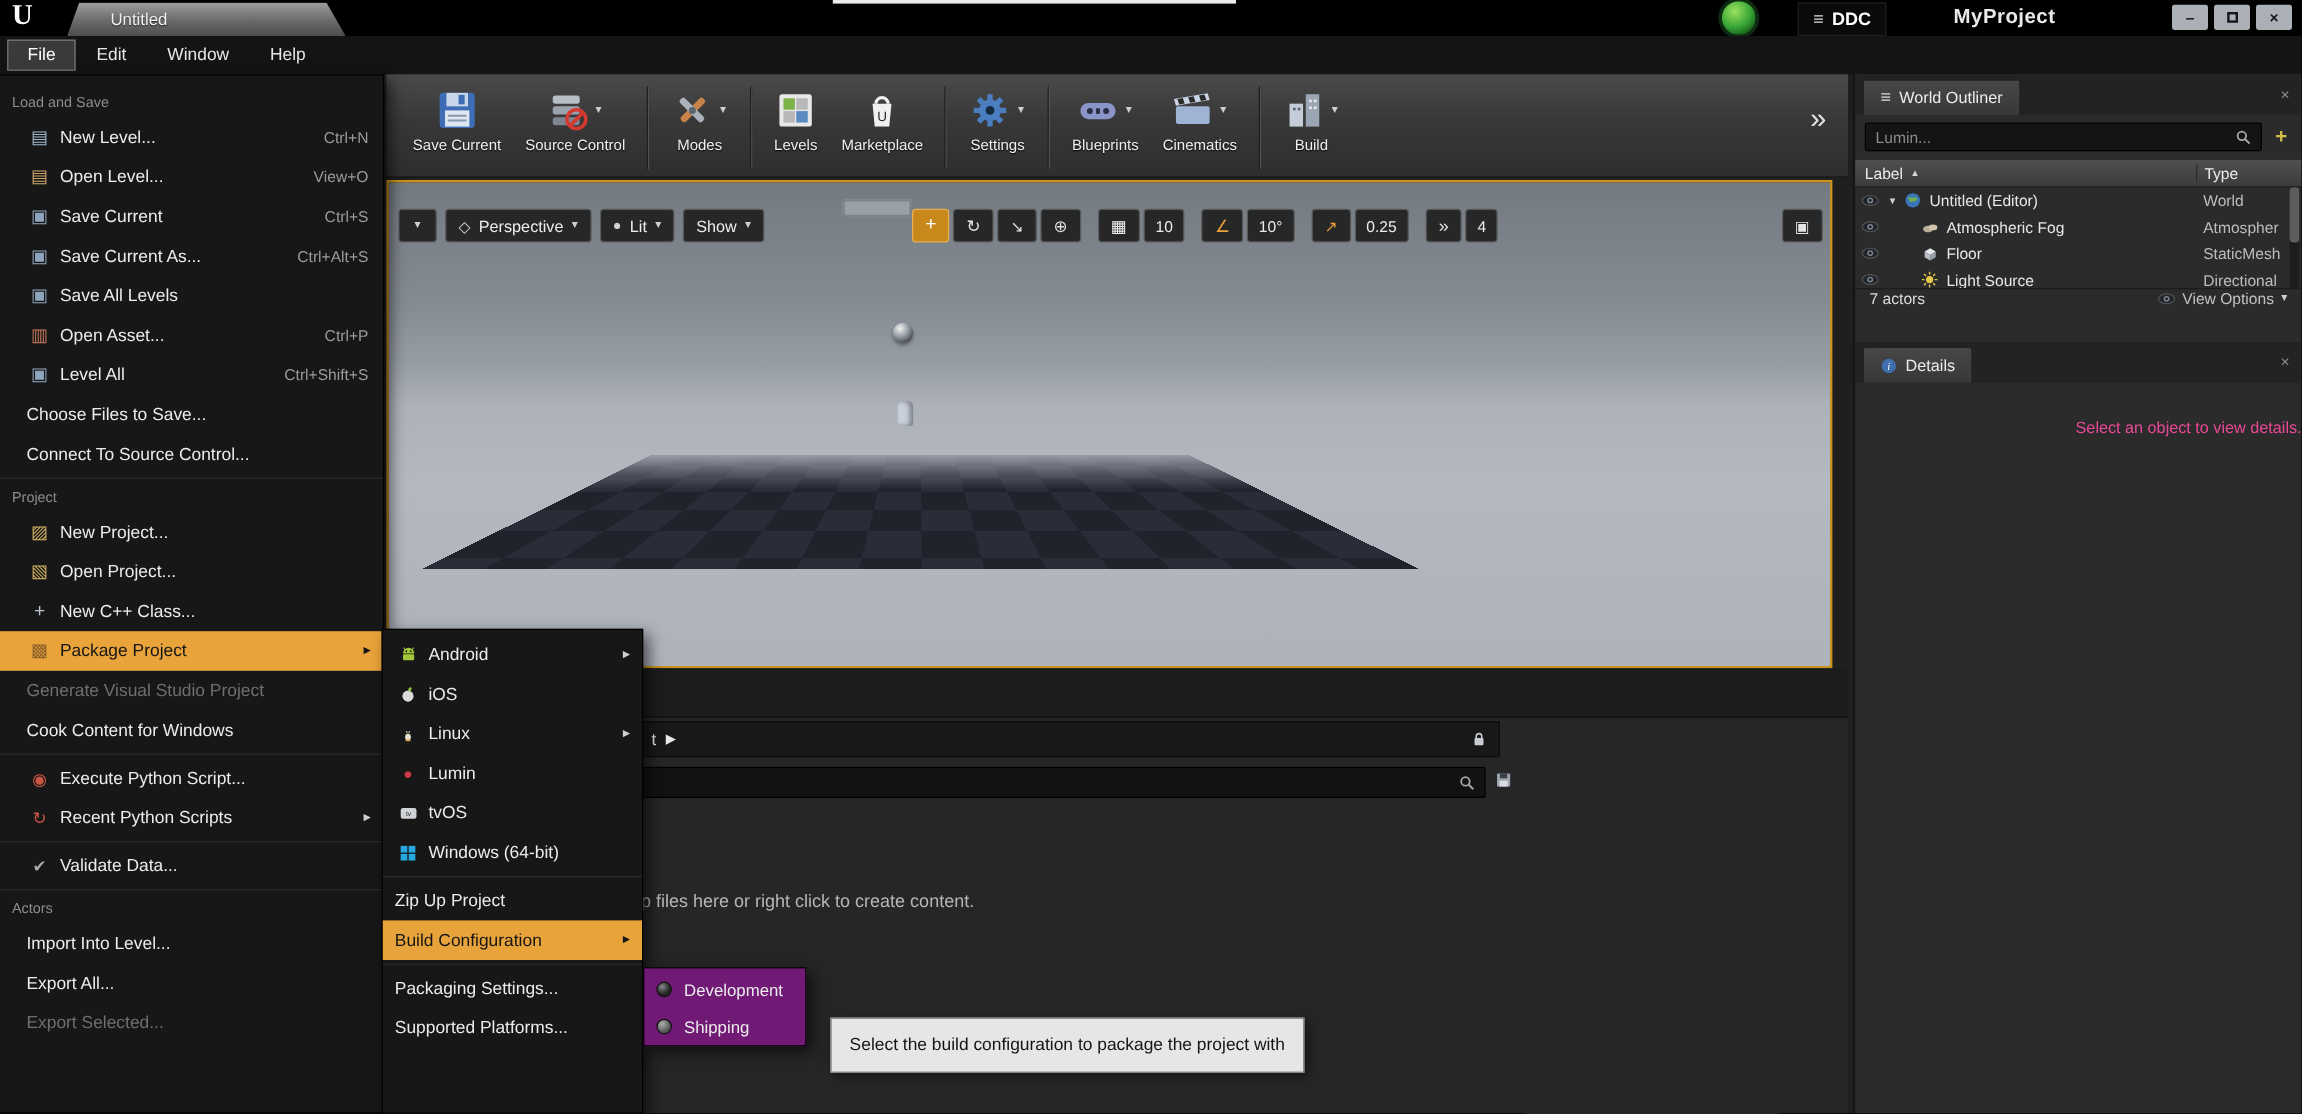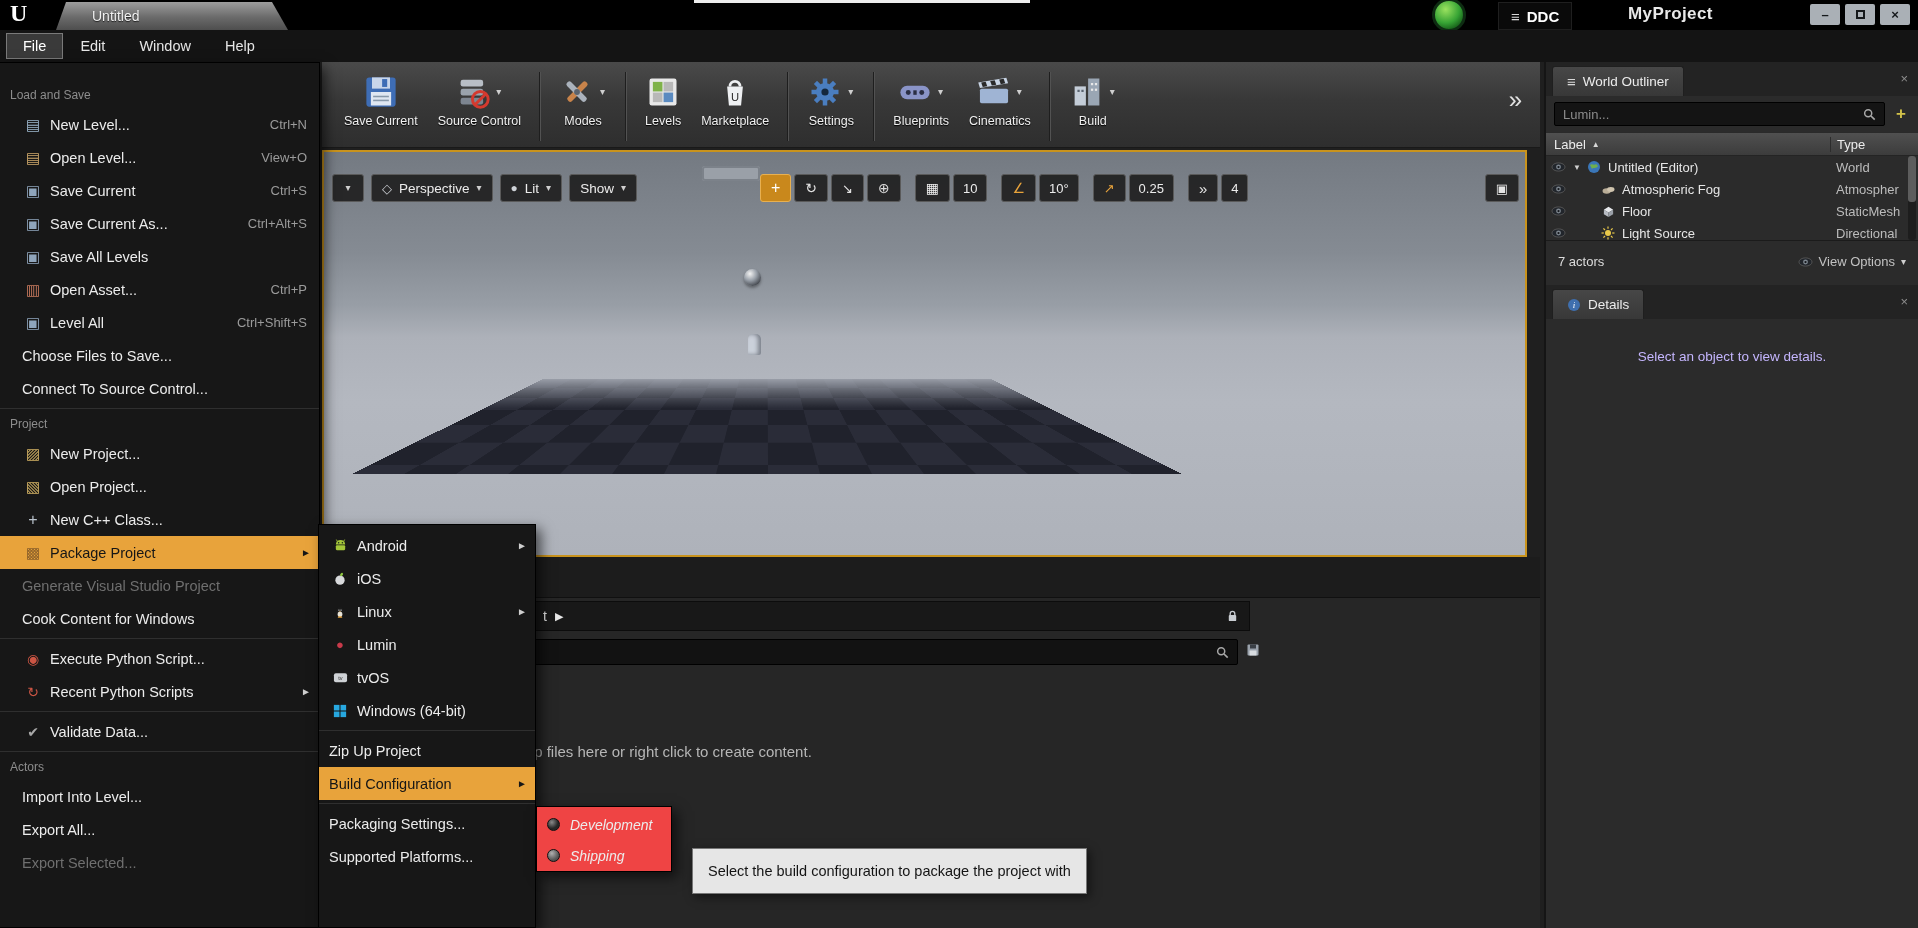--- a/index.html
+++ b/index.html
@@ -99,47 +99,47 @@
   .wo-rows{position:relative;height:84px;overflow:hidden;}
   .wo-row{display:flex;align-items:center;height:22px;color:#e6e6e6;font-size:13px;}
   .wo-eye{width:24px;display:flex;justify-content:center;}
   .wo-exp{width:14px;font-size:8px;color:#cfcfcf;text-align:center;}
   .wo-ind{display:inline-block;width:14px;height:1px;}
   .wo-icon{width:20px;display:flex;justify-content:center;margin-right:4px;}
   .wo-label{flex:1;white-space:nowrap;overflow:hidden;}
   .wo-type{width:88px;padding-left:6px;box-sizing:border-box;color:#bcbcbc;white-space:nowrap;overflow:hidden;}
   .wo-scrollbar{position:absolute;right:2px;top:0;width:8px;height:84px;background:#1d1d1d;border-radius:3px;}
   .wo-thumb{width:8px;height:46px;background:#5d5d5d;border-radius:3px;}
-  .wo-footer{display:flex;align-items:flex-end;height:28px;padding:0 12px;color:#dcdcdc;font-size:13px;border-top:1px solid #1b1b1b;}
+  .wo-footer{display:flex;align-items:flex-start;height:28px;padding:0 12px;color:#dcdcdc;font-size:13px;border-top:1px solid #1b1b1b;}
   .wo-viewopts{margin-left:auto;display:flex;align-items:center;gap:6px;color:#c2c2c2;}
   .details-tabrow{margin-top:16px;}
-  .details-body{padding-top:30px;text-align:center;color:#c4b5fd;font-size:13.5px;}
+  .details-body{padding-top:30px;text-align:right;color:#ec4899;font-size:13.5px;}
 
   
   .file-menu{left:0;top:62px;width:320px;height:866px;background:#171717;border:1px solid #000;border-left:none;
-             box-shadow:5px 5px 12px rgba(0,0,0,.6);z-index:50;padding-top:20px;box-sizing:border-box;}
+             box-shadow:5px 5px 12px rgba(0,0,0,.6);z-index:50;padding-top:10px;box-sizing:border-box;}
   .menu-section-header{height:25px;line-height:25px;padding-left:10px;color:#8d8d8d;font-size:12px;}
   .menu-sep{height:1px;background:#2f2f2f;margin:3px 0;}
   .menu-item{height:33px;display:flex;align-items:center;color:#ececec;font-size:14.5px;}
   .mi-icon{width:22px;margin-left:22px;margin-right:6px;font-size:15px;flex:none;}
   .menu-item.no-icon .mi-label{margin-left:22px;}
   .mi-label{white-space:nowrap;flex:1;}
   .mi-shortcut{color:#9b9b9b;font-size:13px;margin-right:12px;}
   .mi-arrow{font-size:10px;color:#cfcfcf;margin-right:8px;}
   .menu-item.disabled{color:#6f6f6f;}
   .menu-item.highlighted{background:#e8a33b;color:#161616;}
   .menu-item.highlighted .mi-arrow{color:#161616;}
 
   .sub-menu{left:318px;top:524px;width:218px;height:404px;background:#171717;border:1px solid #000;
             box-shadow:5px 5px 12px rgba(0,0,0,.6);z-index:51;padding-top:4px;box-sizing:border-box;}
   .sub-menu .mi-icon{margin-left:10px;}
   .sub-menu .menu-item.no-icon .mi-label{margin-left:10px;}
 
-  .config-menu{left:536px;top:806px;width:136px;height:66px;background:#ef4444;border:1px solid #000;
-               box-shadow:5px 5px 12px rgba(0,0,0,.6);z-index:52;padding-top:2px;box-sizing:border-box;font-style:italic;}
+  .config-menu{left:536px;top:806px;width:136px;height:66px;background:#701a75;border:1px solid #000;
+               box-shadow:5px 5px 12px rgba(0,0,0,.6);z-index:52;padding-top:2px;box-sizing:border-box;}
   .cfg-item{height:31px;display:flex;align-items:center;gap:10px;padding:0 10px;color:#ececec;font-size:14px;}
   .radio{width:13px;height:13px;border-radius:50%;border:1px solid #111;box-sizing:border-box;
          background:radial-gradient(circle at 35% 30%,#b0b0b0,#5a5a5a 60%,#3a3a3a);}
   .radio.on{background:radial-gradient(circle at 35% 30%,#8a8a8a,#262626 58%);}
 
   .tooltip{left:692px;top:848px;height:44px;background:#e6e6e6;border:1px solid #767676;
            box-shadow:3px 3px 9px rgba(0,0,0,.5);color:#141414;font-size:14.5px;display:flex;align-items:center;
            padding:0 15px;z-index:60;}
 </style>
 </head>

